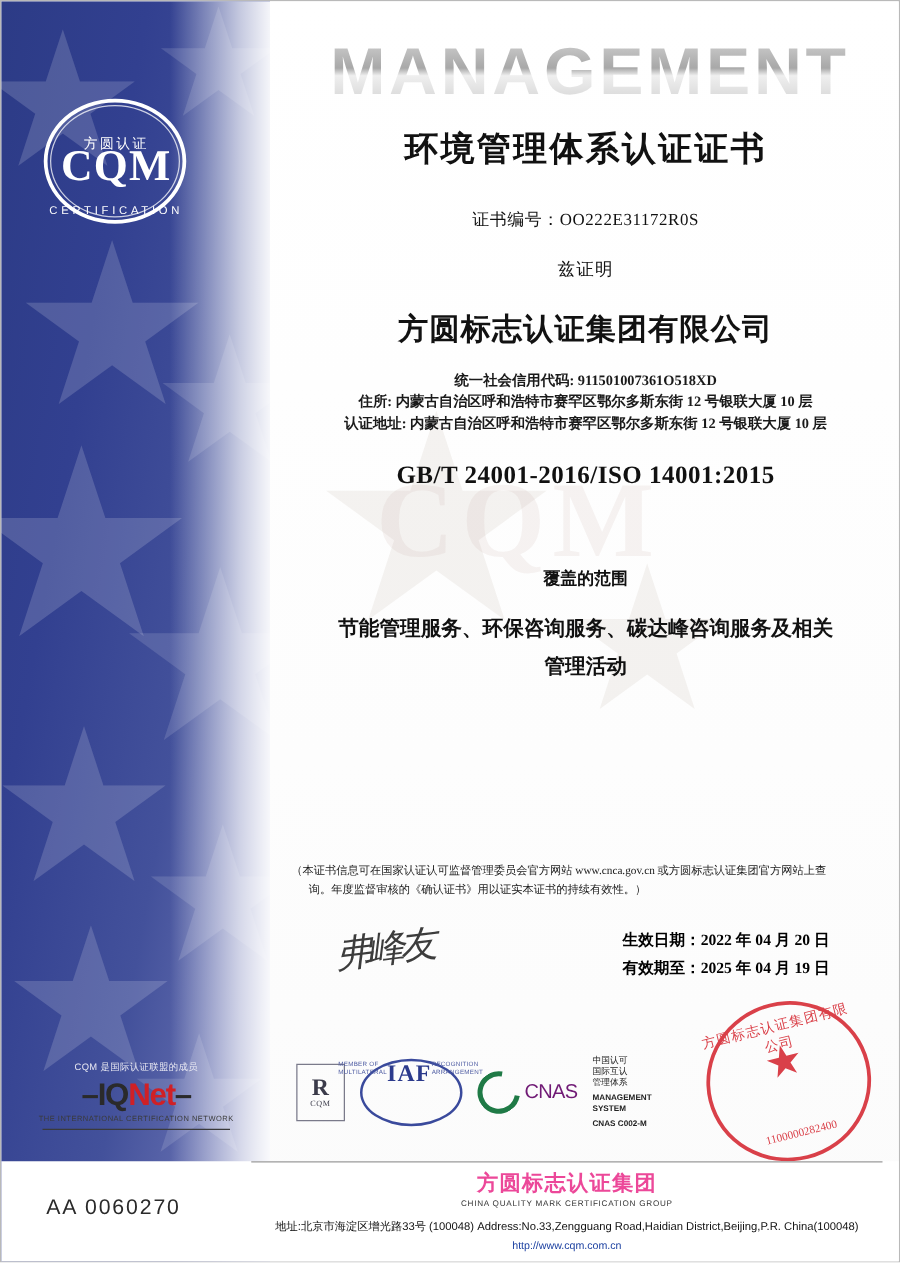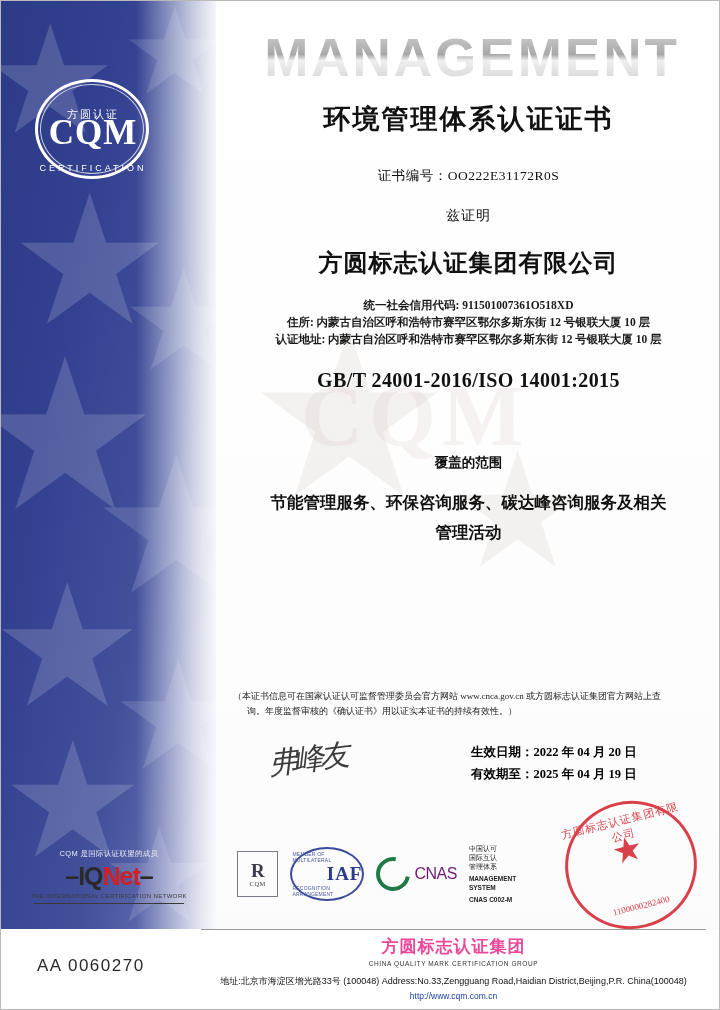--- a/index.html
+++ b/index.html
@@ -205,21 +205,21 @@
     font-size: 9px;
     line-height: 15px;
     color: #1a1a1a;
     text-align: left;
   }
   .footnote .ln2 { padding-left: 14px; }
 
   
   .dates {
     position: absolute;
-    left: 470px; top: 740px;
+    left: 497px; top: 740px;
     width: 215px;
     text-align: left;
     font-family: "Liberation Serif", serif;
     font-size: 12.5px;
     line-height: 22px;
     font-weight: bold;
   }
 
   
   .signature {
@@ -318,22 +318,22 @@
     font-family: "Liberation Serif", serif;
     flex-direction: column;
     color: #3b3b4a;
   }
   .logo-box .big { font-size: 19px; font-weight: bold; line-height: 18px; }
   .logo-box .small { font-size: 6.5px; letter-spacing: 0.5px; }
   .iaf {
     width: 78px; height: 50px;
     border-radius: 50%;
     border: 2px solid #3a4a9c;
-    display: flex; align-items: flex-end; justify-content: center;
-    flex-direction: column;
+    display: flex; align-items: flex-start; justify-content: center;
+    flex-direction: row;
     color: #2b3a8c;
   }
   .iaf .name { font-family: "Liberation Serif", serif; font-weight: bold; font-size: 19px; letter-spacing: 1px; }
   .iaf .ring-text { font-size: 5px; letter-spacing: 0.2px; color: #4a58a0; }
   .cnas {
     display: flex; align-items: center; gap: 4px;
   }
   .cnas .swoosh {
     width: 26px; height: 26px;
     border-radius: 50%;

